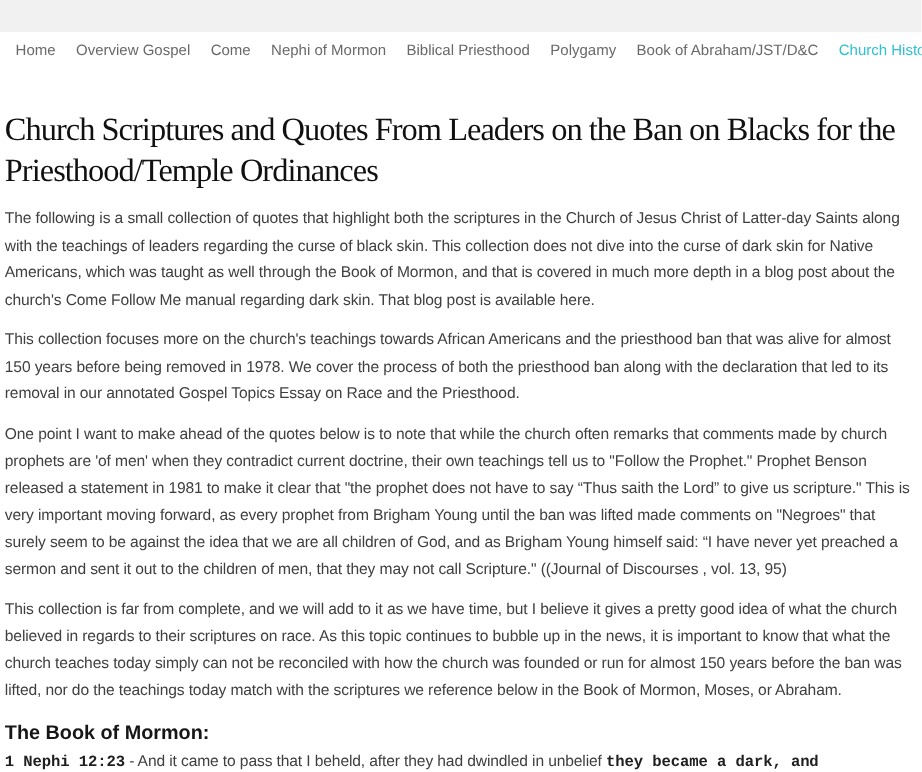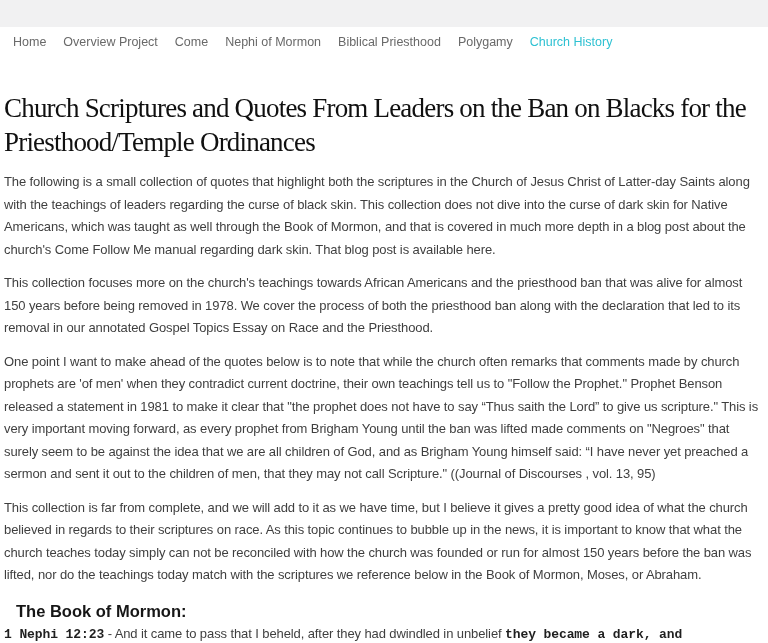--- a/index.html
+++ b/index.html
@@ -60,36 +60,37 @@
   p.body-para span.bold {
     font-weight: 700;
     color: #1f1f1f;
     font-family: Liberation Mono, monospace;
   }
   h3.section-heading {
     font-size: 16.5px;
     line-height: 20px;
     font-weight: 700;
     color: #161616;
-    margin: 14px 0 2px 12px;
+    margin: 14px 0 2px 0;
   }
   p.verse-para { margin-bottom: 0; }
 </style>
 </head>
 <body>
 
 <div class="top-band"></div>
 
 <nav class="main-nav">
   <a>Home</a>
-  <a>Overview Project</a>
+  <a>Overview Gospel</a>
   <a>Come</a>
   <a>Nephi of Mormon</a>
   <a>Biblical Priesthood</a>
   <a>Polygamy</a>
+  <a>Book of Abraham/JST/D&amp;C</a>
   <a class="active">Church History</a>
 </nav>
 
 <main class="content">
   <h1 class="page-title">Church Scriptures and Quotes From Leaders on the Ban on Blacks for the Priesthood/Temple Ordinances</h1>
 
   <p class="body-para"><span>The following is a small collection of quotes that highlight both the scriptures in the Church of Jesus Christ of Latter-day Saints along with the teachings of leaders regarding the curse of black skin. This collection does not dive into the curse of dark skin for Native Americans, which was taught as well through the Book of Mormon, and that is covered in much more depth in a blog post about the church's Come Follow Me manual regarding dark skin. </span><a class="inline-link">That blog post is available here</a><span>.</span></p>
   <p class="body-para"><span>This collection focuses more on the church's teachings towards African Americans and the priesthood ban that was alive for almost 150 years before being removed in 1978. We cover the process of both the priesthood ban along with the declaration that led to its removal in our </span><a class="inline-link">annotated Gospel Topics Essay on Race and the Priesthood</a><span>.</span></p>
   <p class="body-para"><span>One point I want to make ahead of the quotes below is to note that while the church often remarks that comments made by church prophets are 'of men' when they contradict current doctrine, their own teachings tell us to "Follow the Prophet." Prophet Benson released a statement in 1981 to make it clear that </span><a class="inline-link">"the prophet does not have to say “Thus saith the Lord” to give us scripture."</a><span> This is very important moving forward, as every prophet from Brigham Young until the ban was lifted made comments on "Negroes" that surely seem to be against the idea that we are all children of God, and as Brigham Young himself said: “I have never yet preached a sermon and sent it out to the children of men, that they may not call Scripture." ((Journal of Discourses , vol. 13, 95)</span></p>
   <p class="body-para"><span>This collection is far from complete, and we will add to it as we have time, but I believe it gives a pretty good idea of what the church believed in regards to their scriptures on race. As this topic continues to bubble up in the news, it is important to know that what the church teaches today simply can not be reconciled with how the church was founded or run for almost 150 years before the ban was lifted, nor do the teachings today match with the scriptures we reference below in the Book of Mormon, Moses, or Abraham.</span></p>

